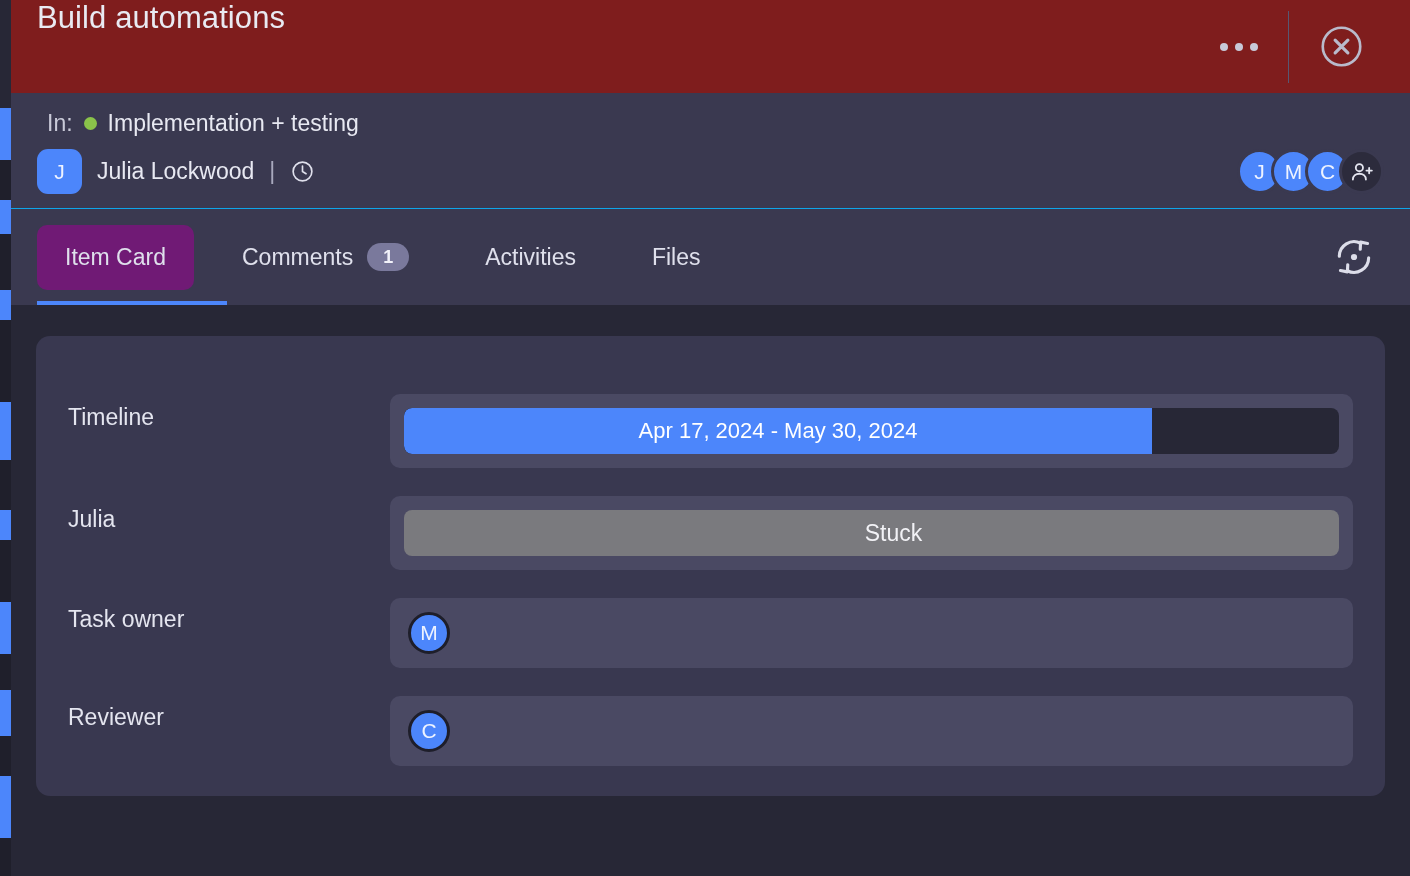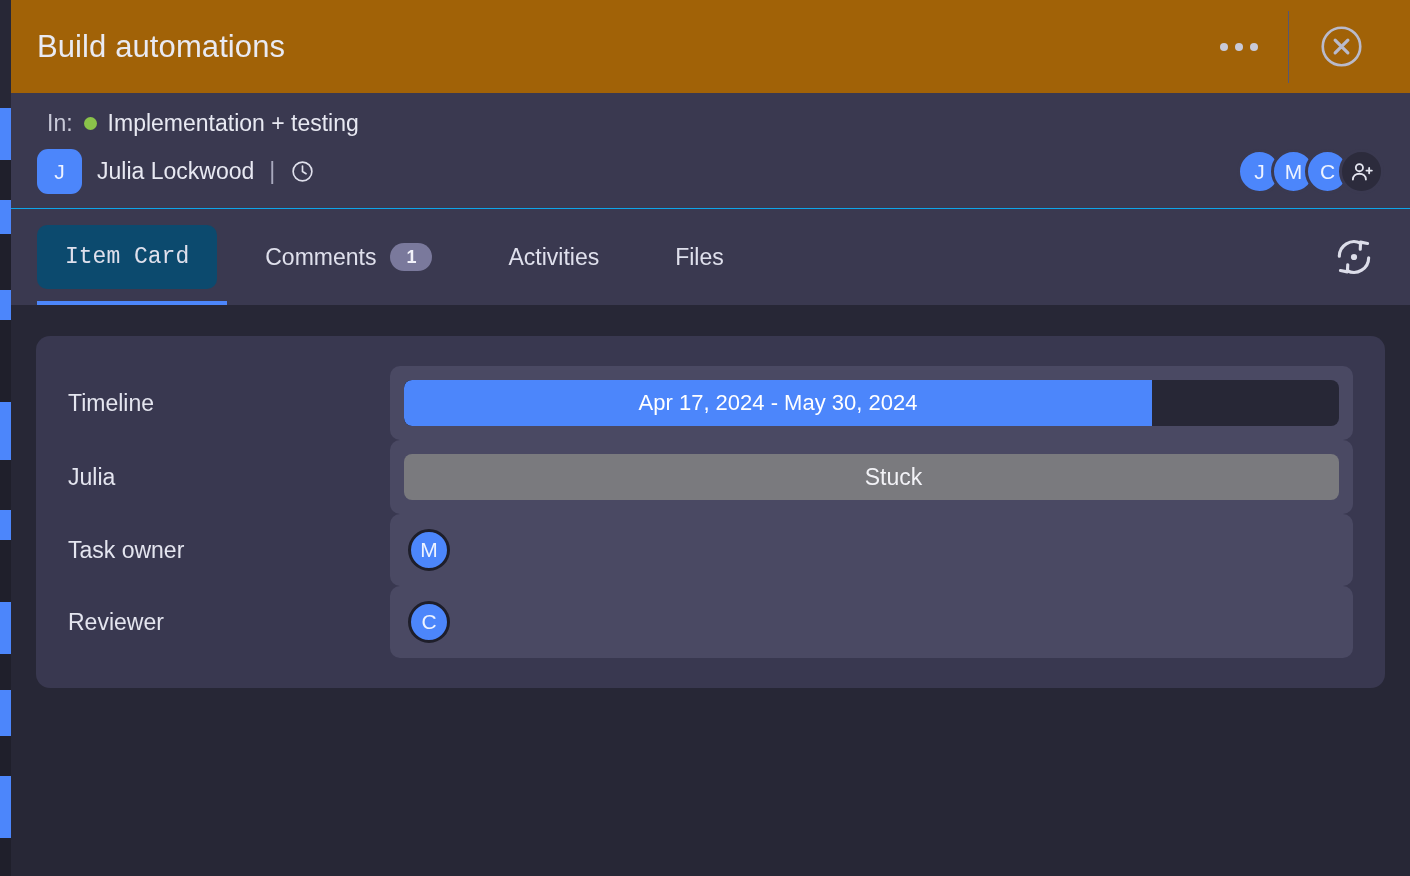--- a/index.html
+++ b/index.html
@@ -20,22 +20,22 @@
   .bg-chip.dark { background: #1f1f2b; }
 
   
   .modal {
     position: absolute; left: 11px; top: 0; width: 1399px; height: 876px;
     background: #272736; display: flex; flex-direction: column;
   }
 
   
   .hdr {
-    height: 93px; background: #a16207;
-    display: flex; align-items: center; padding: 0 18px 0 26px;
+    height: 93px; background: #7f1d1d;
+    display: flex; padding: 0 18px 0 26px;
     flex: 0 0 auto; position: relative;
   }
   .hdr-title {
     font-size: 31px; color: #e9eaf2; font-weight: 400; letter-spacing: .1px;
   }
   .hdr-right { margin-left: auto; display: flex; align-items: center; height: 100%; }
   .dots-btn {
     display: flex; align-items: center; gap: 7px;
     padding: 10px 16px; cursor: pointer; margin-right: 14px;
   }
@@ -83,21 +83,21 @@
   
   .tabs {
     background: #3a3950; height: 96px; flex: 0 0 auto;
     display: flex; align-items: center; padding: 0 26px 0 26px; position: relative;
   }
   .tab {
     font-size: 23px; color: #dfe0ec; padding: 19px 28px; border-radius: 10px;
     cursor: pointer; display: flex; align-items: center; gap: 14px;
     margin-right: 20px; position: relative;
   }
-  .tab.active { background: #0c4a6e; font-family: Liberation Mono, monospace; }
+  .tab.active { background: #701a75; }
   .tab-underline {
     position: absolute; left: 26px; bottom: 0; width: 190px; height: 4px;
     background: #4c86fb;
   }
   .badge {
     background: #7a799c; color: #f2f2fa; font-size: 18px; font-weight: bold;
     border-radius: 14px; padding: 5px 16px; line-height: 1;
   }
   .refresh-btn { margin-left: auto; cursor: pointer; padding: 8px; display: flex; }
 
@@ -107,21 +107,21 @@
     background: #393850; border-radius: 14px; padding: 30px 32px 30px 32px;
     display: flex; flex-direction: column; 
   }
   .field { display: flex; align-items: stretch; min-height: 72px; }
   .field-label {
     width: 322px; flex: 0 0 322px; display: flex; align-items: center;
     font-size: 23px; color: #e4e5ef;
   }
   .field-ctrl {
     flex: 1 1 auto; background: #4a4963; border-radius: 10px;
-    display: flex; align-items: center; padding: 14px;
+    display: flex; align-items: center; padding: 14px; margin-top: 28px;
   }
   .timeline-track {
     width: 100%; height: 46px; background: #272736; border-radius: 8px;
     overflow: hidden; position: relative;
   }
   .timeline-fill {
     height: 100%; background: #4c86fb; border-radius: 8px 0 0 8px;
     display: flex; align-items: center; justify-content: center;
     font-size: 22px; color: #ffffff;
   }

